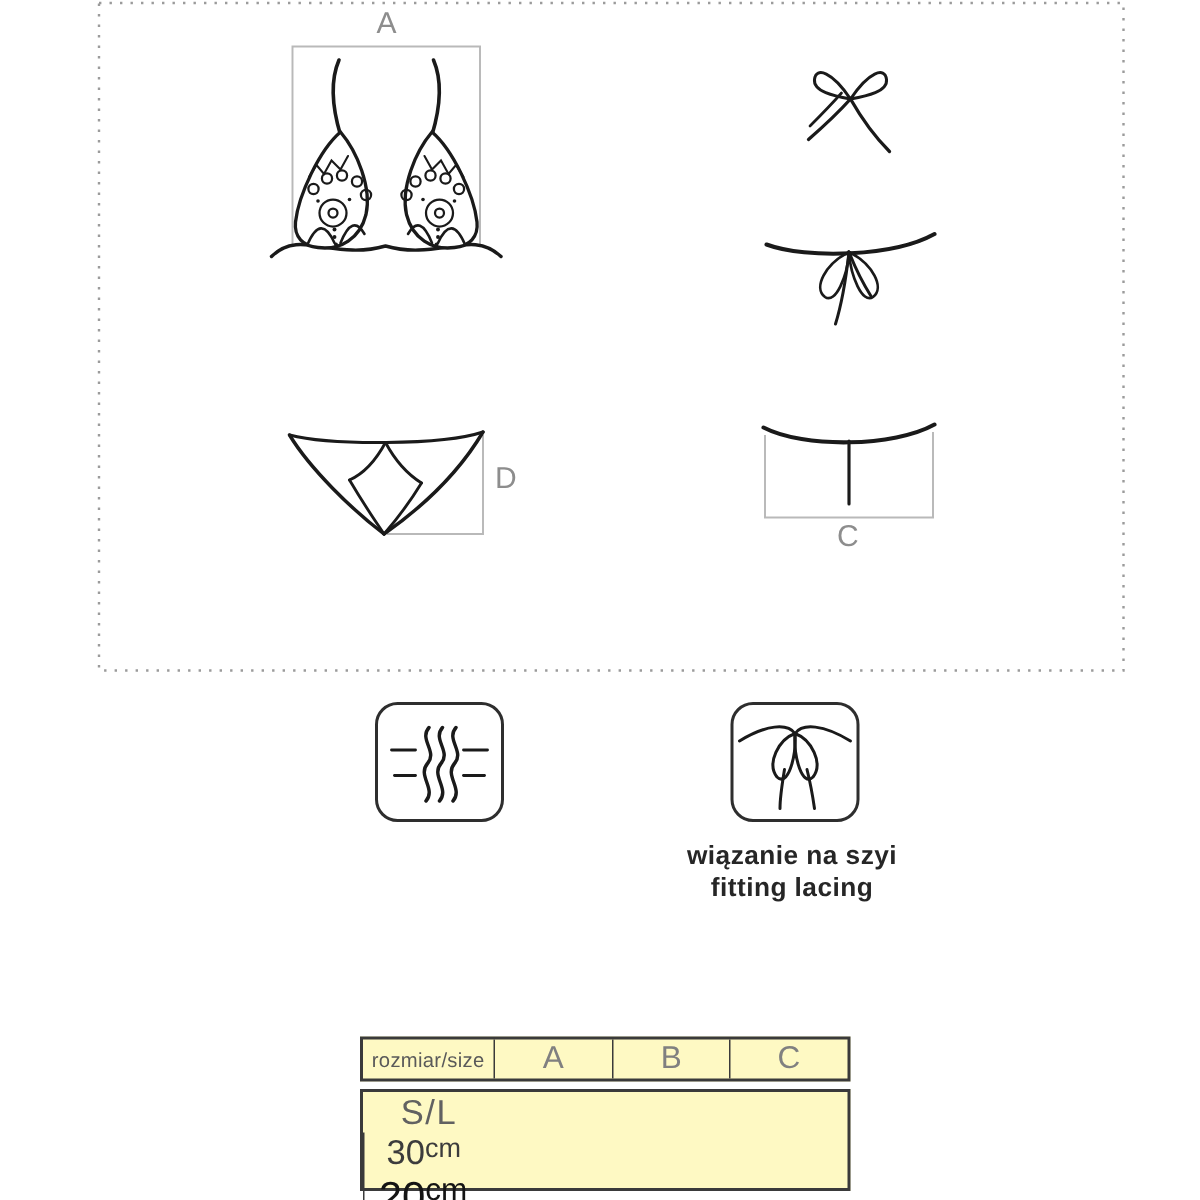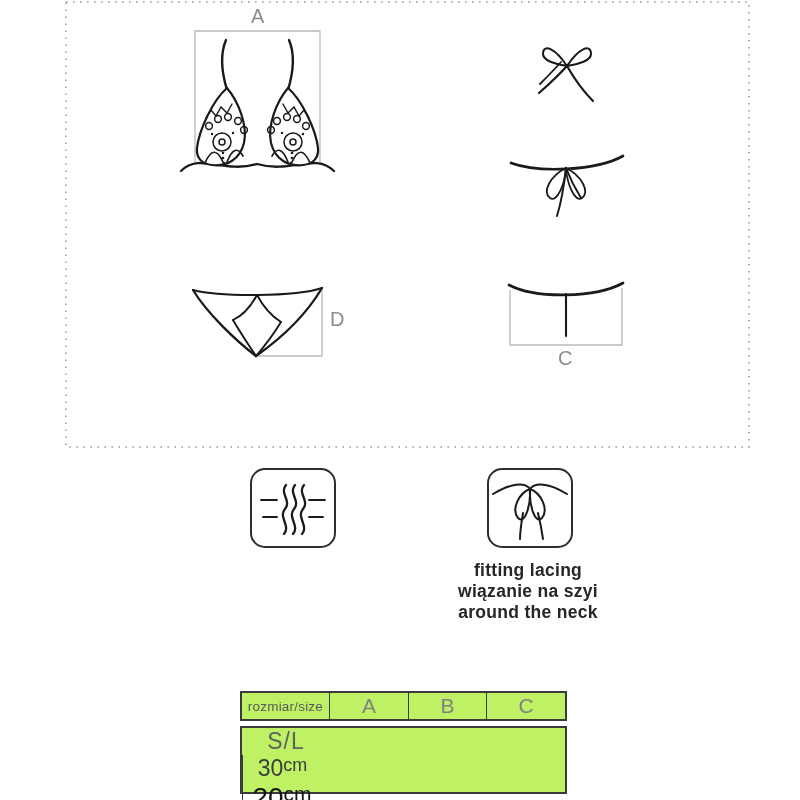--- a/index.html
+++ b/index.html
@@ -21,21 +21,21 @@
   }
   .caption{
     position:absolute;text-align:center;color:#262626;font-size:17.5px;
     line-height:21px;font-weight:600;letter-spacing:.3px;
   }
   .caption div{white-space:nowrap;}
   
   .size-table{position:absolute;left:240px;top:691px;}
   .t-row{
     display:flex;width:327px;border:2px solid #3a3a3a;box-sizing:border-box;
-    background:#bef264;
+    background:#fef9c3;
   }
   .t-row.header{height:30px;}
   .t-row.data{height:68px;margin-top:5px;flex-direction:column;}
   .cell{
     display:flex;align-items:center;justify-content:center;box-sizing:border-box;
   }
   .c0{width:88px;}
   .c1{width:80px;border-left:1.5px solid #3a3a3a;}
   .c2{width:79px;border-left:1.5px solid #3a3a3a;}
   .c3{width:80px;border-left:1.5px solid #3a3a3a;}
@@ -180,23 +180,22 @@
         <path d="M34,43 C32,55 31,62 31,69"></path>
         <path d="M49,43 C52,55 53,62 54,69"></path>
       </g>
     </svg>
   </div>
 
   <div class="caption" style="left:170px;top:576px;width:250px">
   </div>
 
   <div class="caption" style="left:418px;top:560px;width:220px">
+    <div>wiązanie na szyi</div>
     <div>fitting lacing</div>
-    <div>wiązanie na szyi</div>
-    <div>around the neck</div>
   </div>
 
   <div class="size-table">
     <div class="t-row header">
       <div class="cell c0 hd-size">rozmiar/size</div>
       <div class="cell c1 hd-letter">A</div>
       <div class="cell c2 hd-letter">B</div>
       <div class="cell c3 hd-letter">C</div>
     </div>
     <div class="t-row data">

